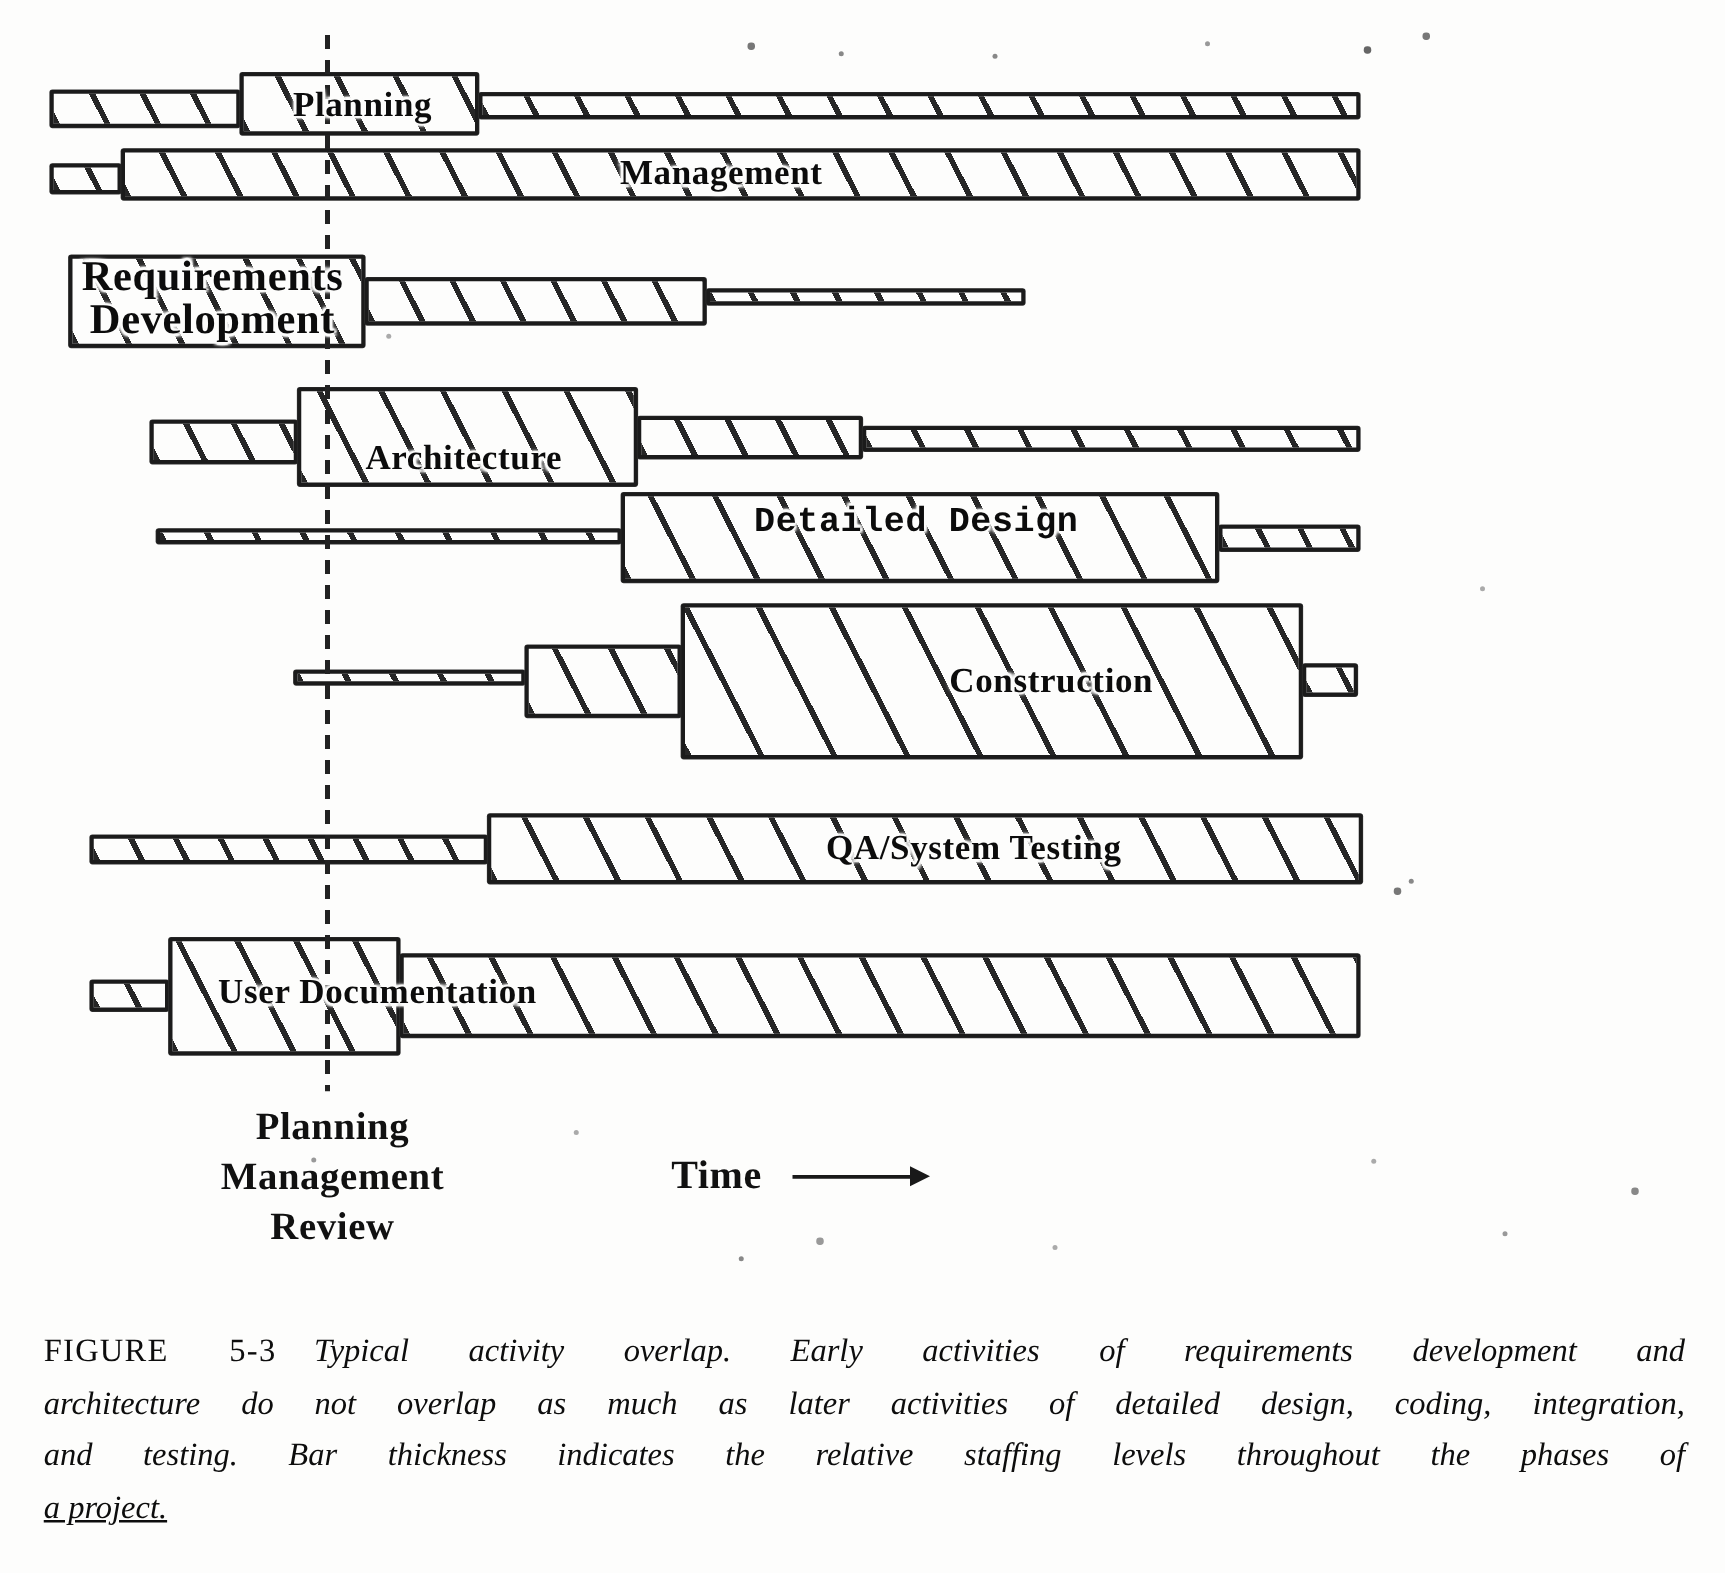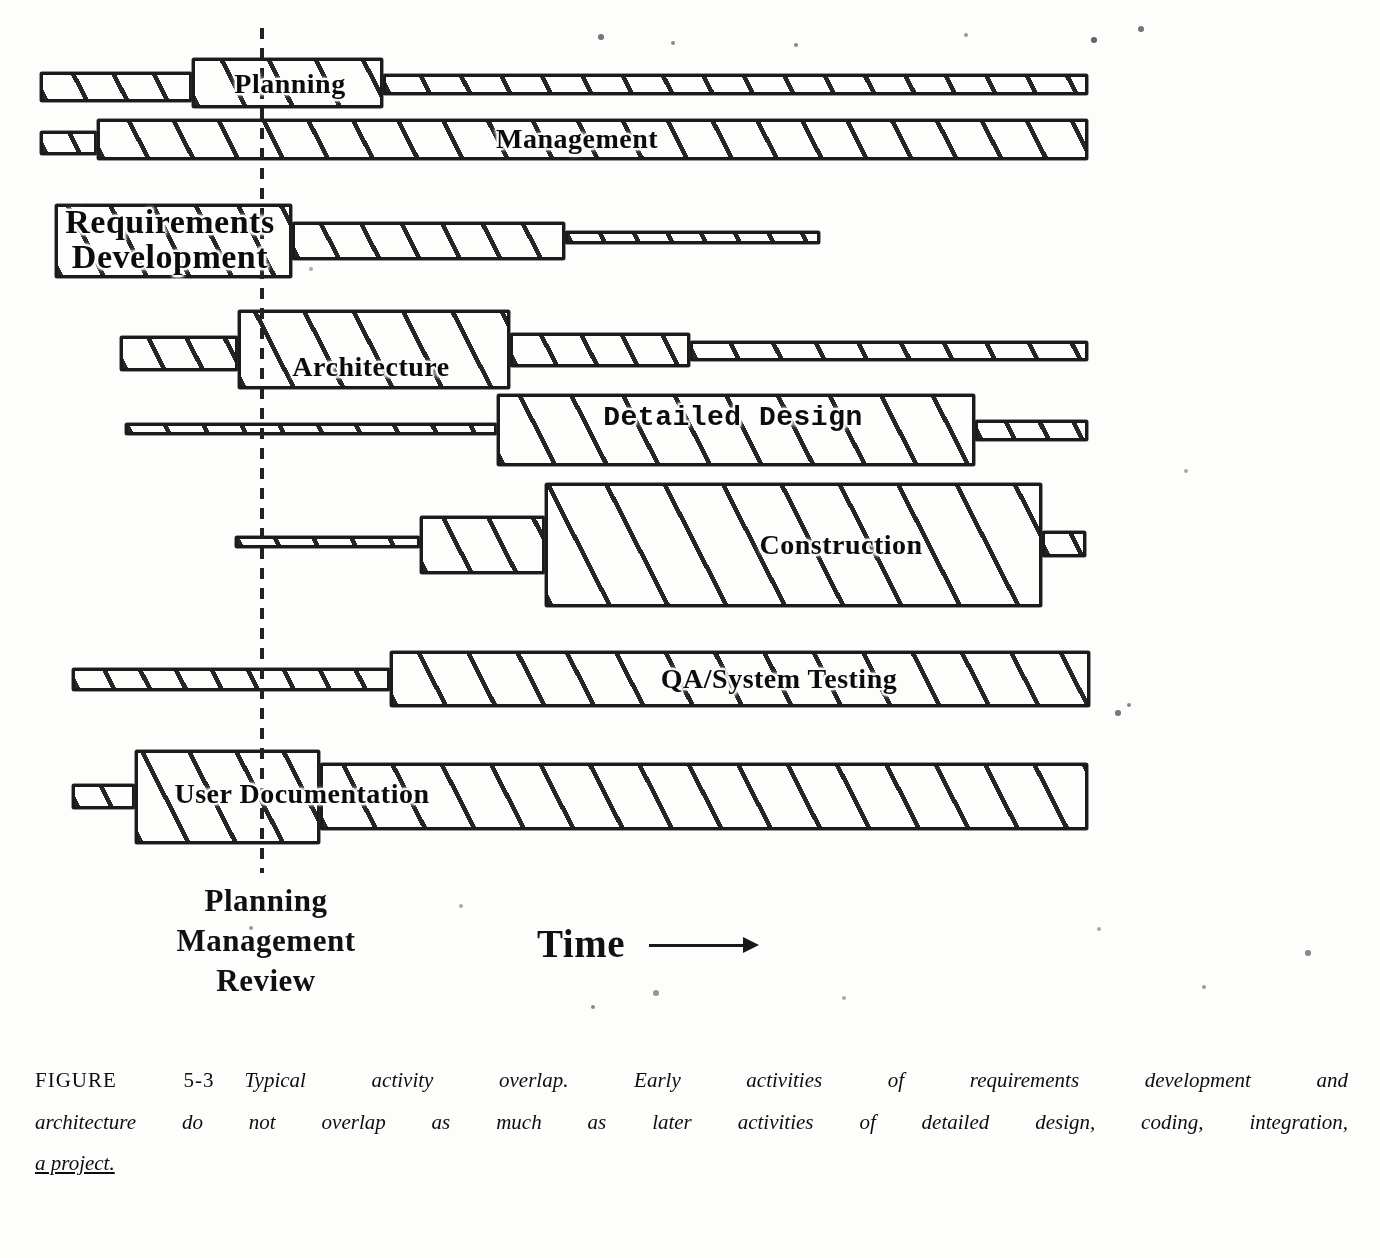--- a/index.html
+++ b/index.html
@@ -36,30 +36,30 @@
     background:repeating-linear-gradient(to bottom,#222 0 11px,transparent 11px 20px);
   }
   .checkpoint-label{
     position:absolute;left:266px;top:881px;transform:translateX(-50%);
     text-align:center;font-weight:700;font-size:31px;line-height:40px;
     color:#111;z-index:6;letter-spacing:.5px;
   }
   .time-axis{
     position:absolute;left:537px;top:921px;display:flex;align-items:center;gap:24px;z-index:6;
   }
-  .time-axis .tlabel{font-weight:700;font-size:39px;color:#111;letter-spacing:.5px;}
+  .time-axis .tlabel{font-weight:700;font-size:32px;color:#111;letter-spacing:.5px;}
   .arrow{display:inline-block;position:relative;width:96px;height:3.5px;background:#191919;margin-top:4px;}
   .arrow::after{
     content:"";position:absolute;right:-14px;top:-6.5px;
     border-left:16px solid #191919;border-top:8px solid transparent;border-bottom:8px solid transparent;
   }
   
   .caption{
     position:absolute;left:35px;top:1060px;width:1313px;z-index:6;
-    font-size:21px;line-height:41.5px;color:#0d0d0d;
+    font-size:26px;line-height:41.5px;color:#0d0d0d;
   }
   .caption .cline{font-style:italic;text-align:justify;text-align-last:justify;}
   .caption .cline.last{text-align-last:left;text-decoration:underline;}
   .caption .figno{
     font-style:normal;letter-spacing:1px;padding-right:30px;white-space:nowrap;
   }
   
   .speckles{
     position:absolute;left:0;top:0;width:2px;height:2px;z-index:1;background:transparent;border-radius:50%;
     box-shadow:
@@ -139,14 +139,15 @@
 
   <div class="time-axis">
     <span class="tlabel">Time</span>
     <span class="arrow"></span>
   </div>
 </div>
 
 <div class="caption">
   <div class="cline"><span class="figno">FIGURE 5-3</span><span>Typical activity overlap. Early activities of requirements development and</span></div>
   <div class="cline">architecture do not overlap as much as later activities of detailed design, coding, integration,</div>
+  <div class="cline">and testing. Bar thickness indicates the relative staffing levels throughout the phases of</div>
   <div class="cline last">a project.</div>
 </div>
 
 </body></html>

